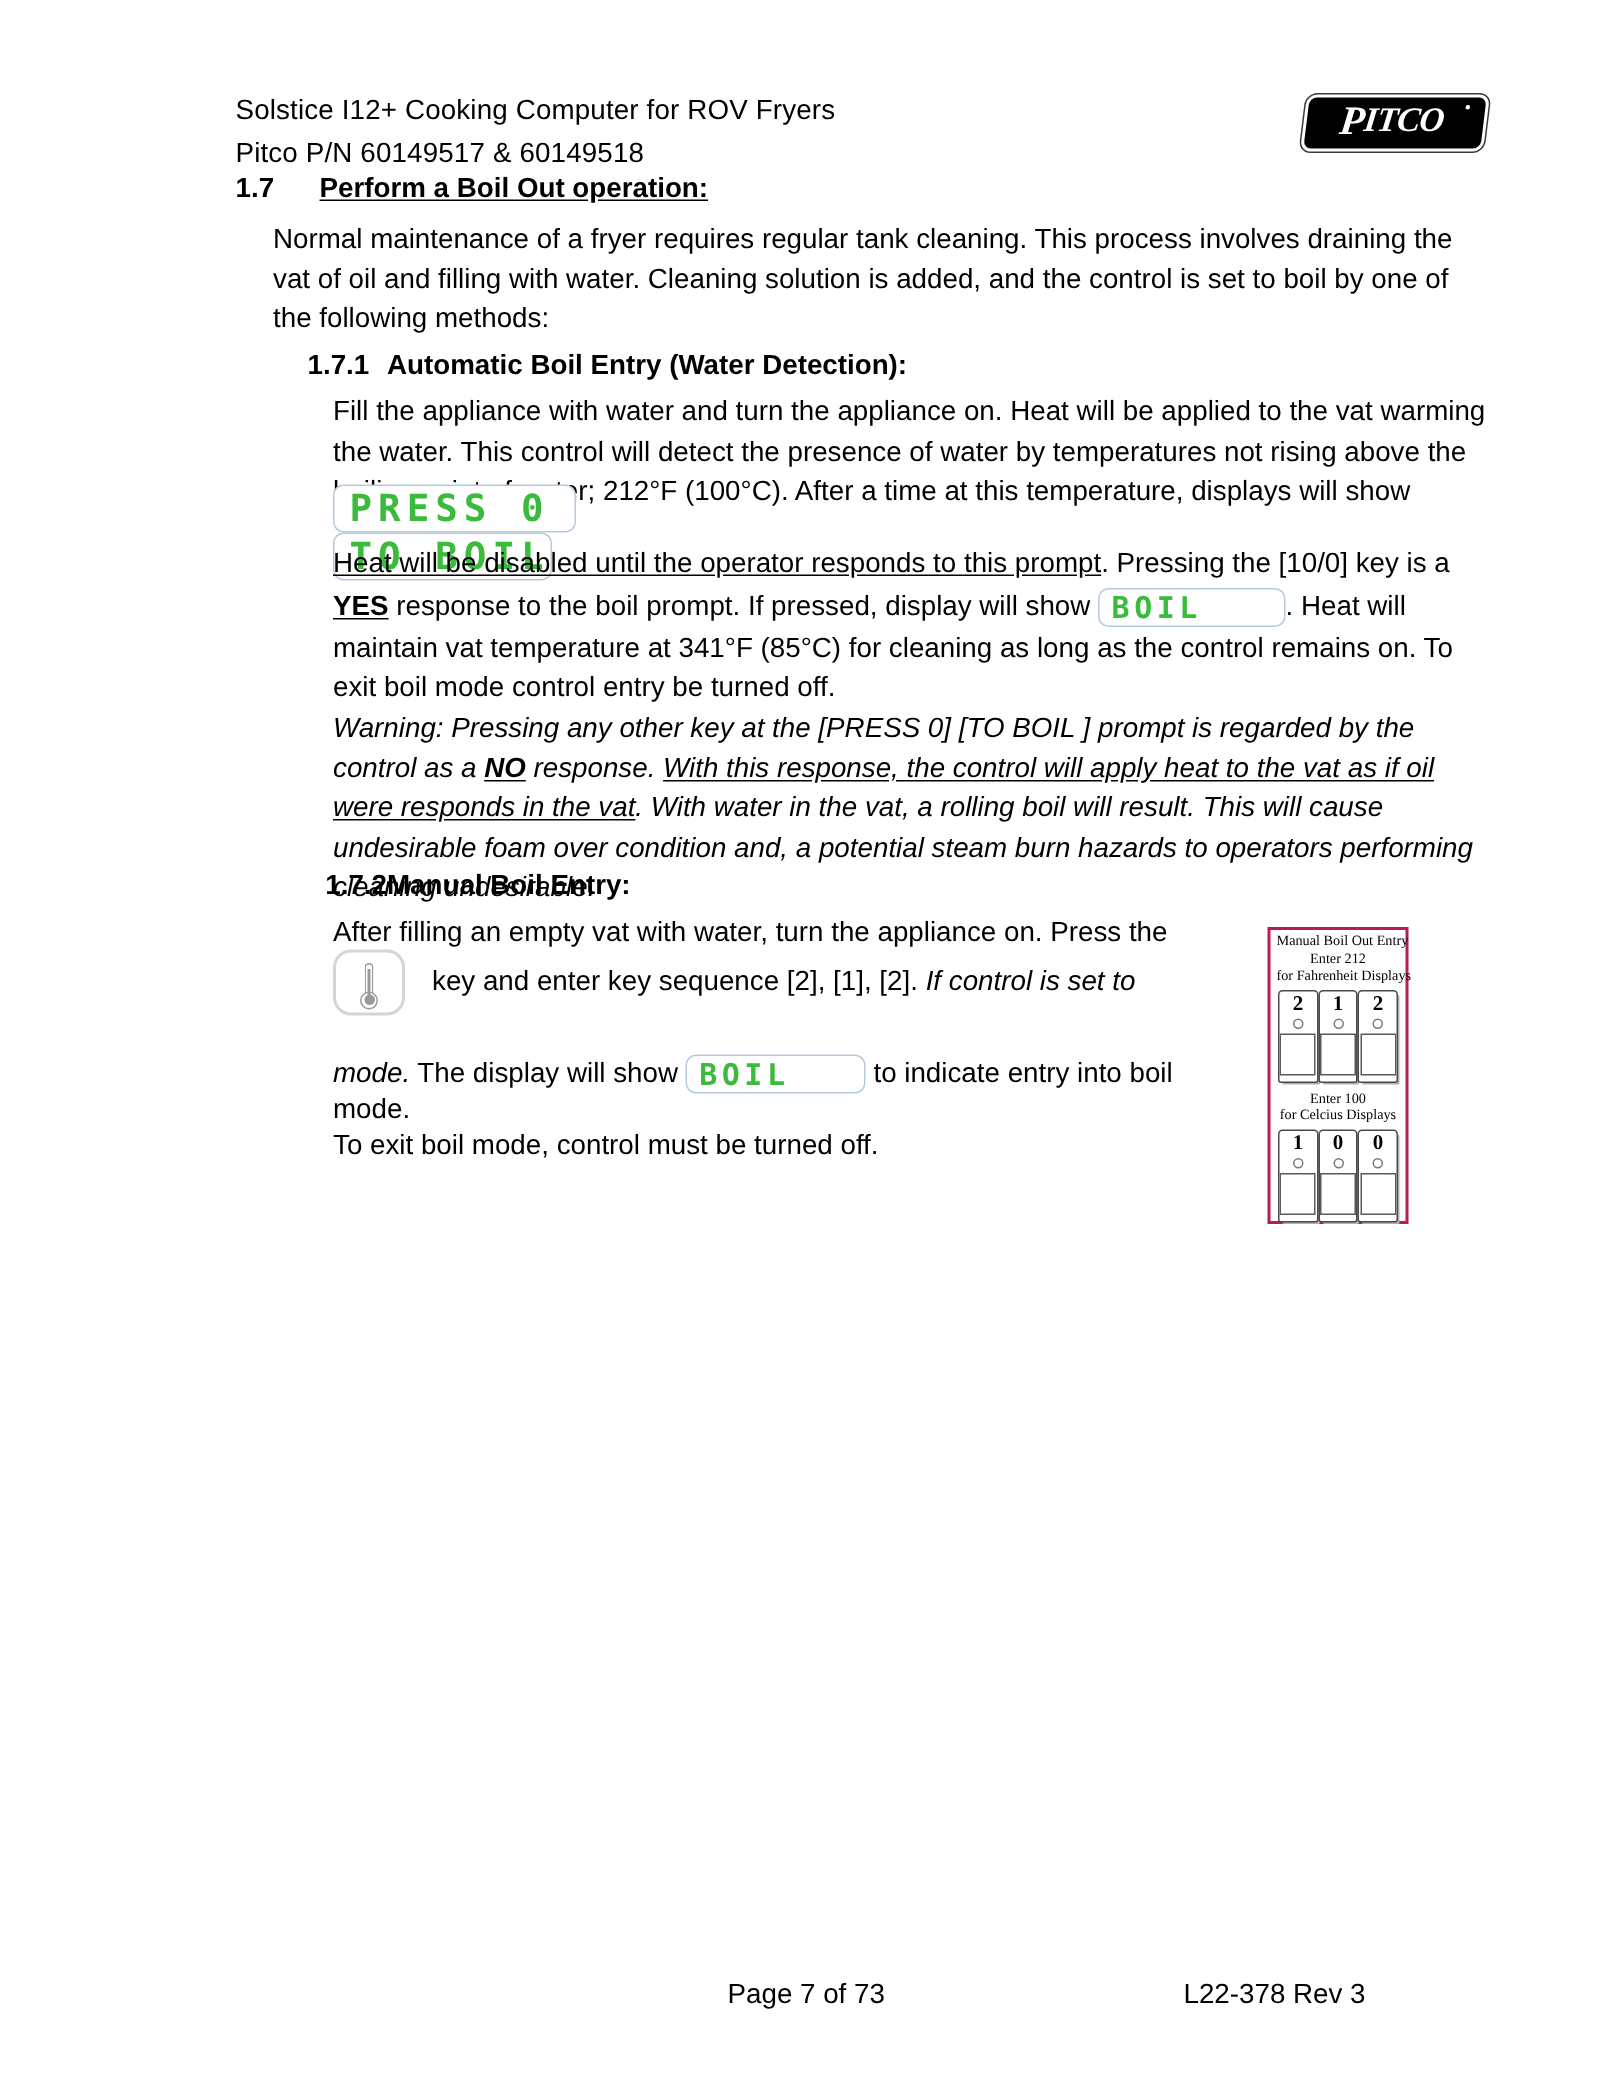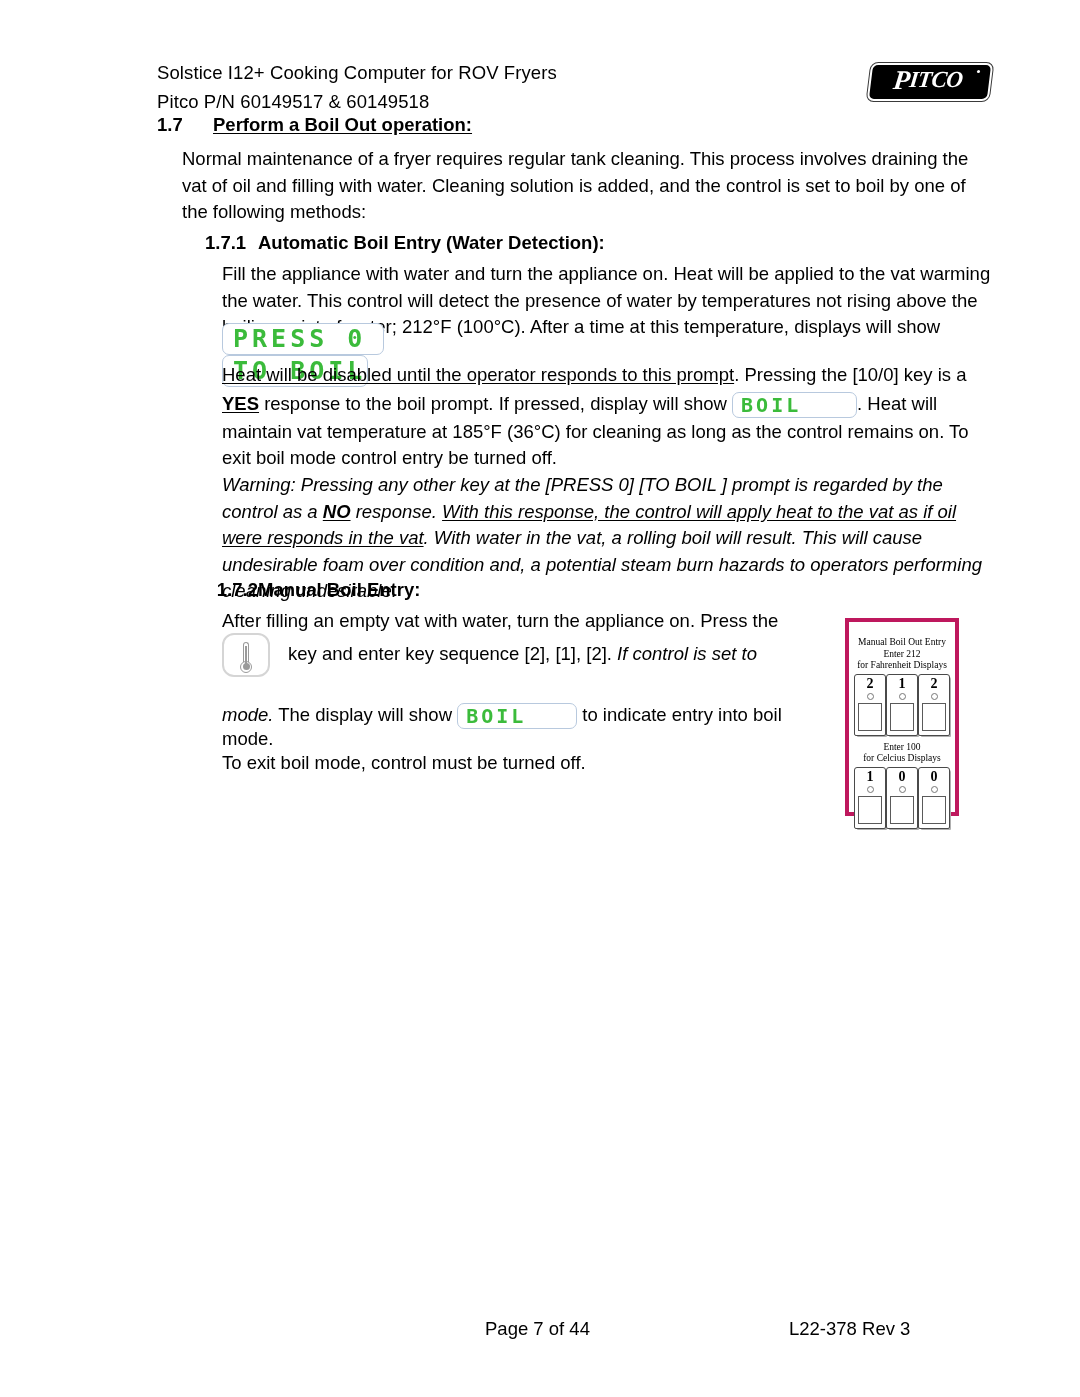--- a/index.html
+++ b/index.html
@@ -207,26 +207,26 @@
     border-radius: 50%;
     background: #9a9a9a;
     z-index: 3;
   }
 
   
   .keypad {
     position: absolute;
     left: 845px;
     top: 618px;
-    width: 114px;
+    width: 94px;
     height: 198px;
-    border: 4px solid #be185d;
-    background: #ffffff;
-    box-sizing: border-box;
-    padding: 15px 4px;
+    border: 2px solid #be185d;
+    background: #ffffff;
+    box-sizing: border-box;
+    padding: 3px 4px;
     font-family: "Liberation Serif", serif;
   }
   .kp-cap {
     text-align: center;
     font-size: 9.5px;
     line-height: 11.5px;
     color: #000000;
     white-space: nowrap;
   }
   .kp-row {
@@ -332,21 +332,21 @@
   </div>
 
   <div class="lcd-row" style="left:222px; top:323px;">
     <span class="lcd lcd-big" style="width:162px;">PRESS 0</span>
     <span class="lcd lcd-big" style="width:146px;">TO BOIL</span>
   </div>
 
   <div class="para" style="left:222px; top:362px; width:765px;">
     <span class="ln"><span class="u">Heat will be disabled until the operator responds to this prompt</span><span>.  Pressing the [10/0] key is a</span></span>
     <span class="ln" style="line-height:30px;"><span class="b u">YES</span><span> response to the boil prompt.  If pressed, display will show </span><span class="lcd lcd-inline" style="width:125px;">BOIL</span><span>. Heat will</span></span>
-    <span class="ln">maintain vat temperature at 185°F (36°C) for cleaning as long as the control remains on.  To</span>
+    <span class="ln">maintain vat temperature at 341°F (85°C) for cleaning as long as the control remains on.  To</span>
     <span class="ln">exit boil mode control entry be turned off.</span>
   </div>
 
   <div class="para ital" style="left:222px; top:472px; width:765px;">
     <span class="ln">Warning: Pressing any other key at the [PRESS 0] [TO BOIL ] prompt is regarded by the</span>
     <span class="ln"><span>control as a </span><span class="b u">NO</span><span> response.  </span><span class="u">With this response, the control will apply heat to the vat as if oil</span></span>
     <span class="ln"><span class="u">were responds in the vat</span><span>. With water in the vat, a rolling boil will result. This will cause</span></span>
     <span class="ln">undesirable foam over condition and, a potential steam burn hazards to operators performing</span>
     <span class="ln">cleaning undesirable.</span>
   </div>
@@ -420,17 +420,17 @@
       </div>
       <div class="kp-key">
         <div class="kp-num">0</div>
         <div class="kp-led"></div>
         <div class="kp-win"></div>
       </div>
     </div>
   </div>
 
   <div class="footer">
-    <span class="footer-page">Page 7 of 44</span>
+    <span class="footer-page">Page 7 of 73</span>
     <span class="footer-rev">L22-378 Rev 3</span>
   </div>
 
 </div>
 
 </body></html>

